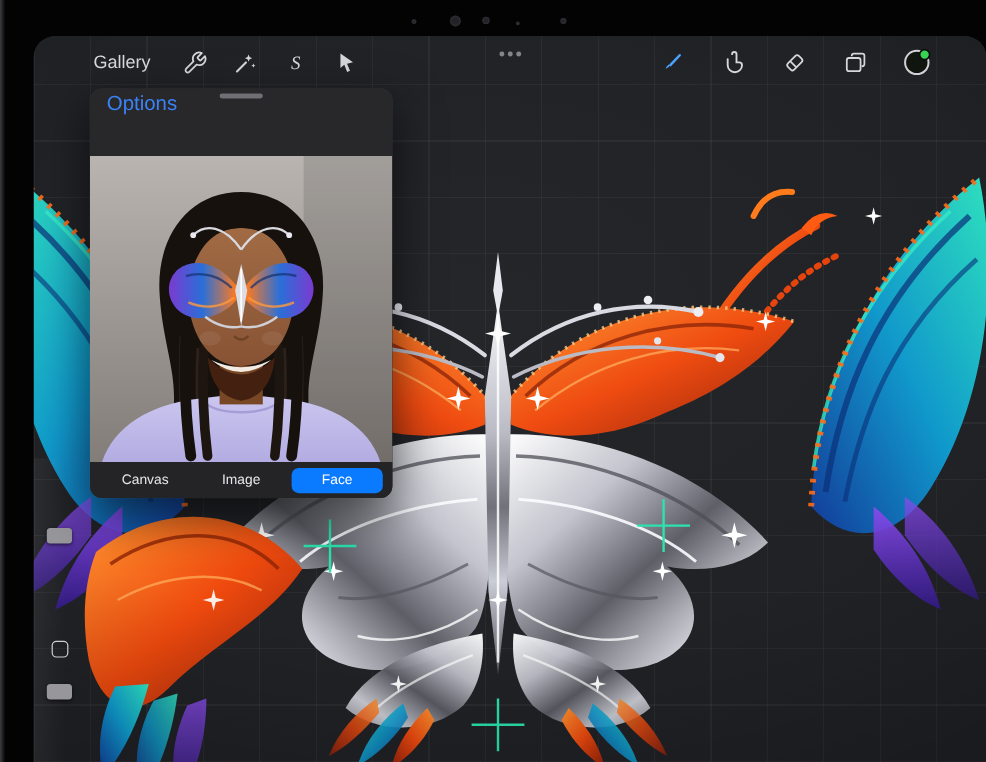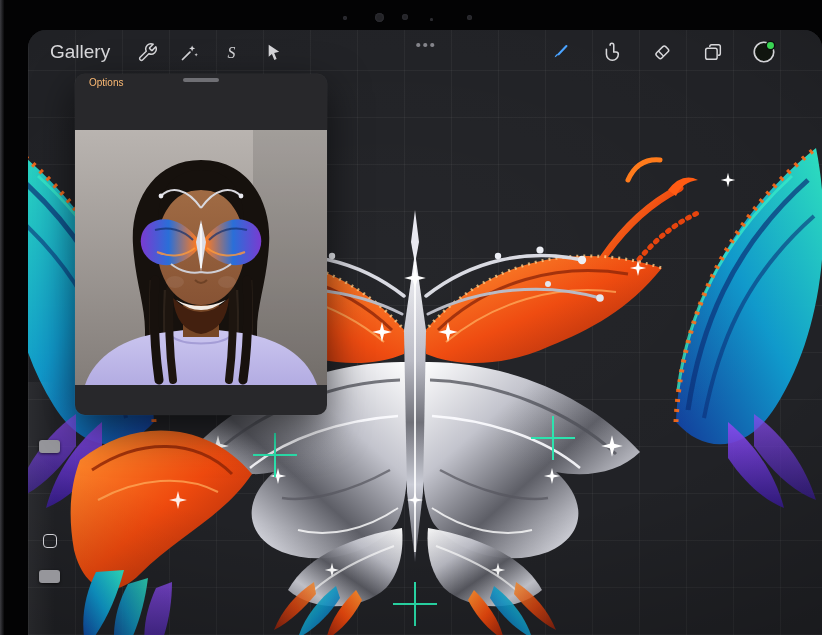--- a/index.html
+++ b/index.html
@@ -21,21 +21,21 @@
       repeating-linear-gradient(90deg, rgba(255,255,255,0.045) 0 1px, transparent 1px 47px); }
   .canvas svg.artwork { position:absolute; inset:0; }
   .vignette { position:absolute; inset:0; pointer-events:none; z-index:1;
     background:radial-gradient(130% 100% at 45% 38%, rgba(255,255,255,0.02) 0%,
                rgba(0,0,0,0) 45%, rgba(0,0,0,0.42) 100%); }
 
   
   .toolbar { position:absolute; top:0; left:0; right:0; height:44px; z-index:3; }
   .tb-left { position:absolute; left:22px; top:0; height:44px; display:flex;
              align-items:center; gap:16px; }
-  .gallery-label { color:#dadadd; font-size:19px; margin-right:8px; cursor:default; }
+  .gallery-label { color:#dadadd; font-size:15px; margin-right:8px; cursor:default;margin-left:28px; }
   .tb-right { position:absolute; right:45px; top:0; height:44px; display:flex;
               align-items:center; gap:25px; }
   .tb-btn { width:26px; height:26px; display:flex; align-items:center;
             justify-content:center; cursor:pointer; }
   .pill { position:absolute; left:50%; top:10px; transform:translateX(-50%);
           display:flex; gap:3.5px; padding:3px; cursor:pointer; }
   .pill i { width:3.5px; height:3.5px; border-radius:50%; background:#84848a; display:block; }
 
   
   .sidebar-strip { position:absolute; left:0; top:352px; bottom:0; width:30px; z-index:2;
@@ -52,21 +52,21 @@
   .panel { position:absolute; left:47px; top:44px; width:252px; height:341px;
       background:#28282b; border-radius:10px; z-index:5;
       box-shadow:0 14px 40px rgba(0,0,0,.6), 0 0 0 0.5px rgba(255,255,255,.07); }
   .panel-grip { position:absolute; top:4px; left:50%; transform:translateX(-50%);
       width:36px; height:4px; border-radius:2px; background:#6f6f74; cursor:grab; }
   .panel-header { display:flex; justify-content:space-between; align-items:flex-start;
       padding:13px 12px 0 14px; }
   .panel-title { color:#fff; font-size:16.5px; font-weight:bold; letter-spacing:.2px; }
   .close-btn { width:19px; height:19px; border-radius:50%; background:#3e3e42;
       color:#a8a8ad; font-size:11px; line-height:19px; text-align:center; cursor:pointer; }
-  .panel-subtitle { color:#fdba74; font-size:10px; padding:3px 14px 0 14px; }
+  .panel-subtitle { color:#3b82f6; font-size:17px; padding:3px 14px 0 14px; }
   .photo { position:absolute; top:56px; left:0; width:252px; height:255px; overflow:hidden; }
   .panel-footer { position:absolute; bottom:0; left:0; right:0; height:30px;
       display:flex; align-items:center; gap:4px; padding:0 8px;
       background:#242427; border-radius:0 0 10px 10px; }
   .seg-btn { flex:1; height:21px; border-radius:6px; display:flex; align-items:center;
       justify-content:center; font-size:11.5px; color:#e7e7ea; cursor:pointer; }
   .seg-btn.active { background:#0a7aff; color:#fff; font-weight:500; }
 </style>
 </head>
 <body>
@@ -337,16 +337,21 @@
             <path d="M172 100 C158 96 144 100 134 110" stroke="#13306e" stroke-width="2" fill="none" opacity=".7"></path>
             <path d="M82 122 C96 128 110 126 120 118" stroke="#ff9a3a" stroke-width="2" fill="none" opacity=".8"></path>
             <path d="M170 122 C156 128 142 126 132 118" stroke="#ff9a3a" stroke-width="2" fill="none" opacity=".8"></path>
             <path d="M126 90 L131 112 L126 142 L121 112 Z" fill="#dcdce4"></path>
             <path d="M126 94 L126 138" stroke="#fff" stroke-width="1.4"></path>
             <path d="M96 134 C106 142 118 144 126 142 M156 134 C146 142 134 144 126 142" stroke="#cfcfd6" stroke-width="2" fill="none"></path>
           </g>
         </svg>
       </div>
 
+      <div class="panel-footer">
+        <span class="seg-btn">Canvas</span>
+        <span class="seg-btn">Image</span>
+        <span class="seg-btn active">Face</span>
+      </div>
     </div>
 
   </div>
 </div>
 
 </body></html>

